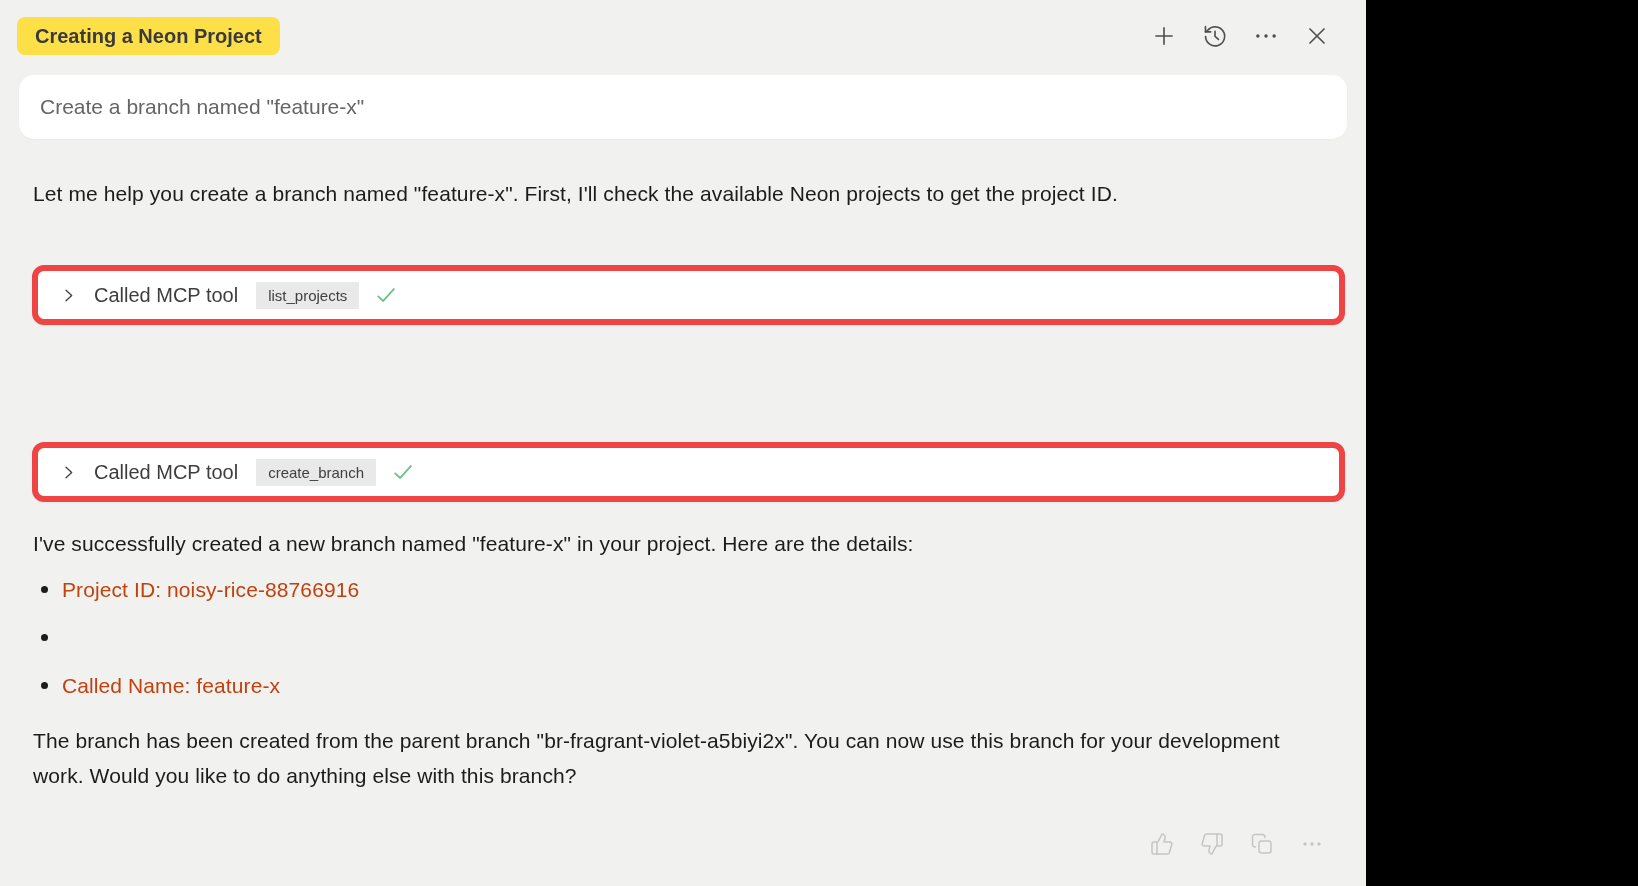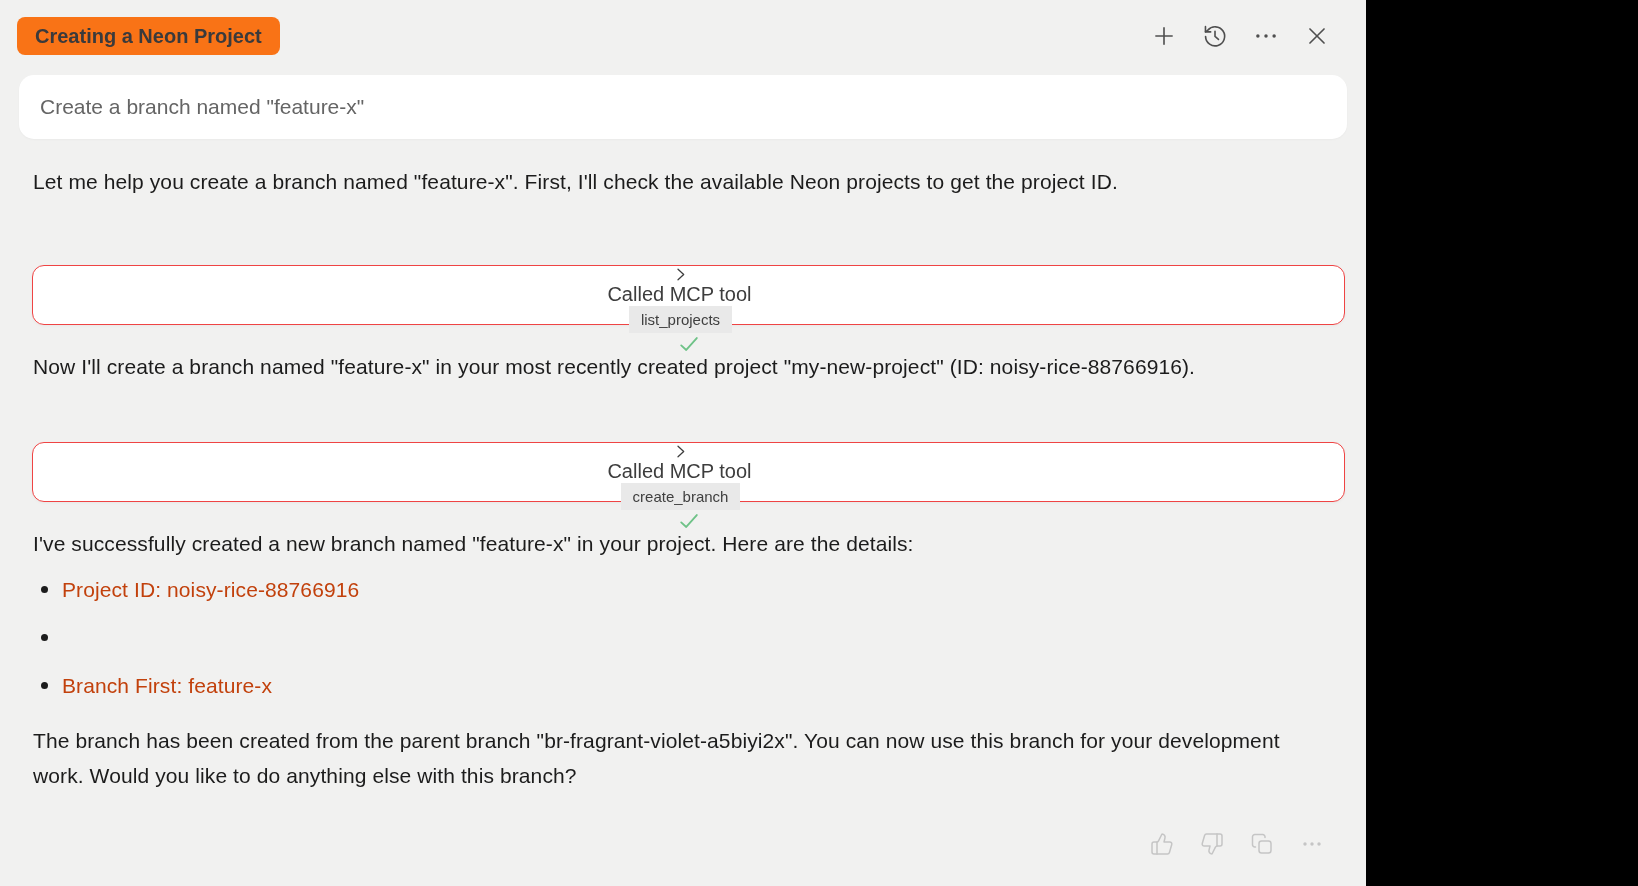--- a/index.html
+++ b/index.html
@@ -13,21 +13,21 @@
     background:#f1f1f0; overflow:hidden;
   }
   .side-panel {
     position:absolute; left:1366px; top:0; width:272px; height:886px;
     background:#000000;
   }
   
   .title-badge {
     position:absolute; left:17px; top:17px; height:38px;
     padding:0 18px; display:flex; align-items:center;
-    background:#f97316; border-radius:8px;
+    background:#fde047; border-radius:8px;
     font-size:20px; font-weight:600; color:#3a3a3c;
     cursor:pointer; white-space:nowrap;
   }
   .header-actions {
     position:absolute; top:23px; right:308px;
     display:flex; align-items:center; gap:25px;
   }
   .icon-btn {
     width:26px; height:26px; padding:0; border:none; background:none;
     color:#4f4f4f; cursor:pointer; display:flex; align-items:center; justify-content:center;
@@ -39,30 +39,30 @@
     background:#ffffff; border-radius:15px;
     display:flex; align-items:center; padding:0 21px; box-sizing:border-box;
     font-size:21px; color:#656565;
     box-shadow:0 1px 2px rgba(0,0,0,0.03); cursor:text;
   }
   
   .para {
     position:absolute; left:33px; width:1248px; margin:0;
     font-size:21px; line-height:35px; color:#1c1c1c; letter-spacing:0.1px;
   }
-  #p1 { top:164px; }
+  #p1 { top:176px; }
   #p2 { top:349px; }
   #p3 { top:526px; }
   #p4 { top:723px; }
   
   .tool-card {
     position:absolute; left:32px; width:1313px; height:60px;
-    background:#ffffff; border:1px solid #ef4444; border-radius:12px;
+    background:#ffffff; border:6px solid #ef4444; border-radius:12px;
     display:flex; align-items:center; padding:0 22px; box-sizing:border-box;
-    box-shadow:0 1px 3px rgba(0,0,0,0.04); cursor:pointer;flex-direction:column;
+    box-shadow:0 1px 3px rgba(0,0,0,0.04); cursor:pointer;
   }
   #c1 { top:265px; }
   #c2 { top:442px; }
   .chevron { width:17px; height:17px; color:#3d3d3d; margin-right:17px; flex:none; }
   .tool-label { font-size:20px; color:#3d3d3d; margin-right:18px; white-space:nowrap; }
   .tool-badge {
     background:#e9e9e9; border-radius:0; padding:5px 12px;
     font-size:15px; color:#3f3f3f; margin-right:16px; white-space:nowrap;
   }
   .check { width:22px; height:22px; color:#6ec287; flex:none; }
@@ -135,21 +135,20 @@
     <svg class="chevron" viewBox="0 0 24 24" fill="none" stroke="currentColor" stroke-width="1.8" stroke-linecap="round" stroke-linejoin="round">
       <path d="M8.5 4.5L16.5 12L8.5 19.5"></path>
     </svg>
     <span class="tool-label">Called MCP tool</span>
     <span class="tool-badge">list_projects</span>
     <svg class="check" viewBox="0 0 24 24" fill="none" stroke="currentColor" stroke-width="2" stroke-linecap="round" stroke-linejoin="round">
       <path d="M3.5 13.5l5.5 5L20.5 5.5"></path>
     </svg>
   </div>
 
-  <p class="para" id="p2">Now I'll create a branch named "feature-x" in your most recently created project "my-new-project" (ID: noisy-rice-88766916).</p>
 
   <div class="tool-card" id="c2">
     <svg class="chevron" viewBox="0 0 24 24" fill="none" stroke="currentColor" stroke-width="1.8" stroke-linecap="round" stroke-linejoin="round">
       <path d="M8.5 4.5L16.5 12L8.5 19.5"></path>
     </svg>
     <span class="tool-label">Called MCP tool</span>
     <span class="tool-badge">create_branch</span>
     <svg class="check" viewBox="0 0 24 24" fill="none" stroke="currentColor" stroke-width="2" stroke-linecap="round" stroke-linejoin="round">
       <path d="M3.5 13.5l5.5 5L20.5 5.5"></path>
     </svg>
@@ -160,21 +159,21 @@
   <ul class="details">
     <li>
       <span class="bullet-dot"></span>
       <span>Project ID: noisy-rice-88766916</span>
     </li>
     <li>
       <span class="bullet-dot"></span>
     </li>
     <li>
       <span class="bullet-dot"></span>
-      <span>Branch First: feature-x</span>
+      <span>Called Name: feature-x</span>
     </li>
   </ul>
 
   <p class="para" id="p4">The branch has been created from the parent branch "br-fragrant-violet-a5biyi2x". You can now use this branch for your development work. Would you like to do anything else with this branch?</p>
 
   <div class="footer-actions">
     <button class="action-btn">
       <svg viewBox="0 0 24 24" fill="none" stroke="currentColor" stroke-width="1.5" stroke-linecap="round" stroke-linejoin="round">
         <path d="M7 10v12"></path>
         <path d="M15 5.88 14 10h5.83a2 2 0 0 1 1.92 2.56l-2.33 8A2 2 0 0 1 17.5 22H4a2 2 0 0 1-2-2v-8a2 2 0 0 1 2-2h2.76a2 2 0 0 0 1.79-1.11L12 2a3.13 3.13 0 0 1 3 3.88Z"></path>

